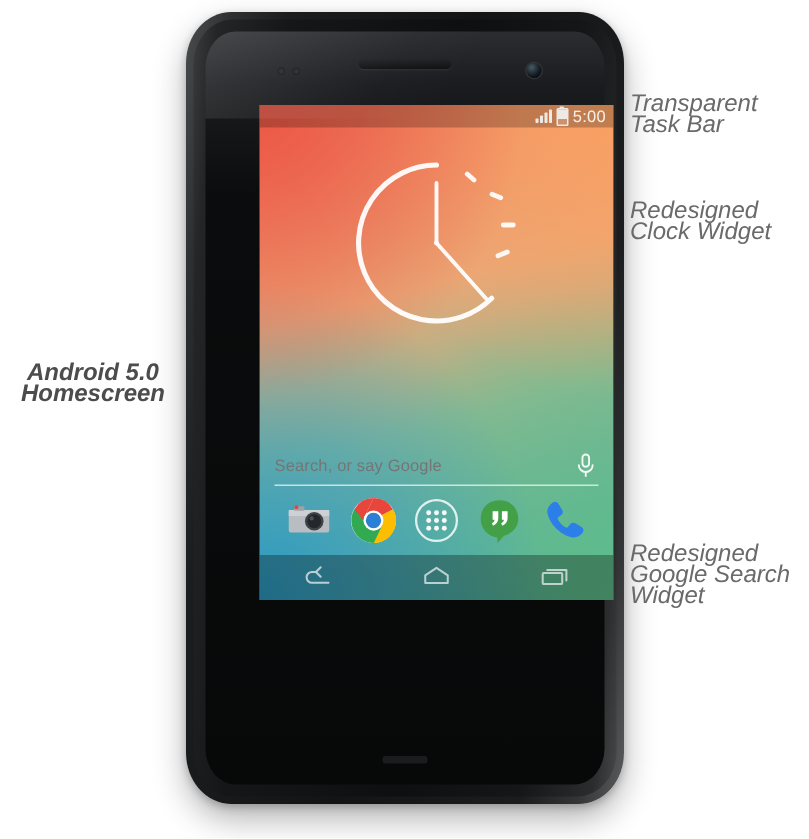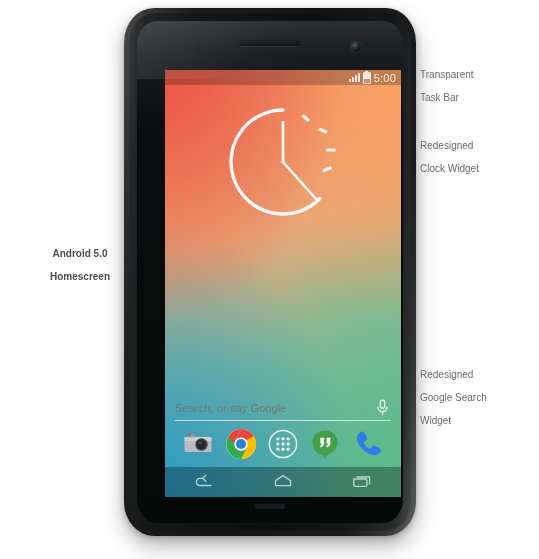--- a/index.html
+++ b/index.html
@@ -13,24 +13,25 @@
     position: relative;
     overflow: hidden;
     font-family: "Liberation Sans", sans-serif;
     -webkit-font-smoothing: antialiased;
   }
 
   
   .annot {
     position: absolute;
     color: #6a6a6a;
-    font-size: 10px;
-    line-height: 23px;
+    font-size: 16px;
+    line-height: 14px;
     font-family: "Liberation Sans", sans-serif;
     white-space: pre-line;
+    font-style: italic;
   }
   .annot.left {
     right: 429px;
     text-align: center;
     font-weight: bold;
     color: #4c4c4c;
   }
   .annot.right {
     left: 420px;
     text-align: left;
@@ -99,24 +100,24 @@
   #front-camera {
     position:absolute; right:42px; top:21px;
     width:10px; height:10px; border-radius:50%;
     background: radial-gradient(circle at 35% 30%, #4b5a66 0%, #1d272e 45%, #07090b 80%);
     box-shadow: 0 0 0 1px rgba(120,130,140,0.20);
   }
 
   
   #screen {
     position:absolute;
-    left: 28px;
+    left: 36px;
     top: 49px;
     width: 236px;
-    height: 427px;
+    height: 330px;
     overflow:hidden;
     background:#333;
   }
   #wallpaper {
     position:absolute; inset:0;
     background:
       radial-gradient(120% 95% at 0% 0%,   rgba(236,86,68,0.98) 0%, rgba(236,86,68,0) 62%),
       radial-gradient(120% 95% at 100% 0%, rgba(250,162,99,0.98) 0%, rgba(250,162,99,0) 62%),
       radial-gradient(125% 100% at 0% 100%,rgba(44,154,196,0.98) 0%, rgba(44,154,196,0) 64%),
       radial-gradient(125% 100% at 100% 100%, rgba(96,190,136,0.98) 0%, rgba(96,190,136,0) 64%),

